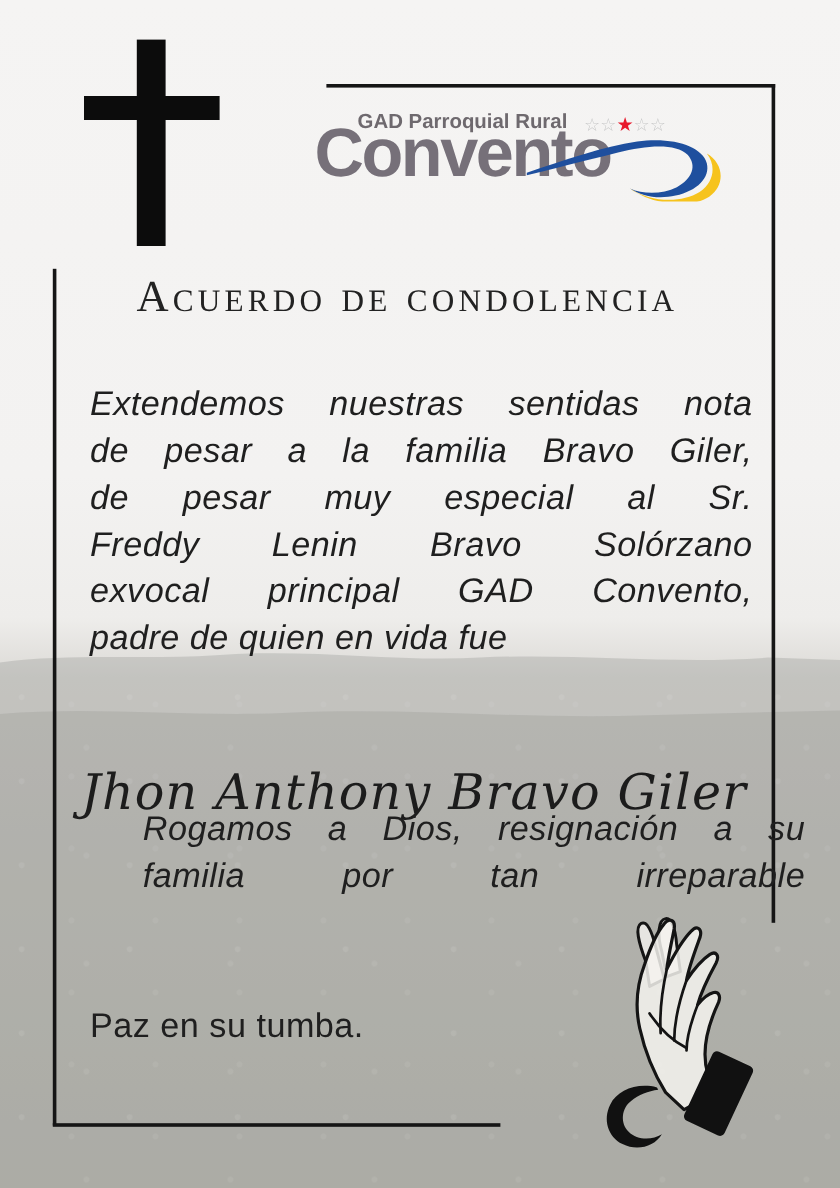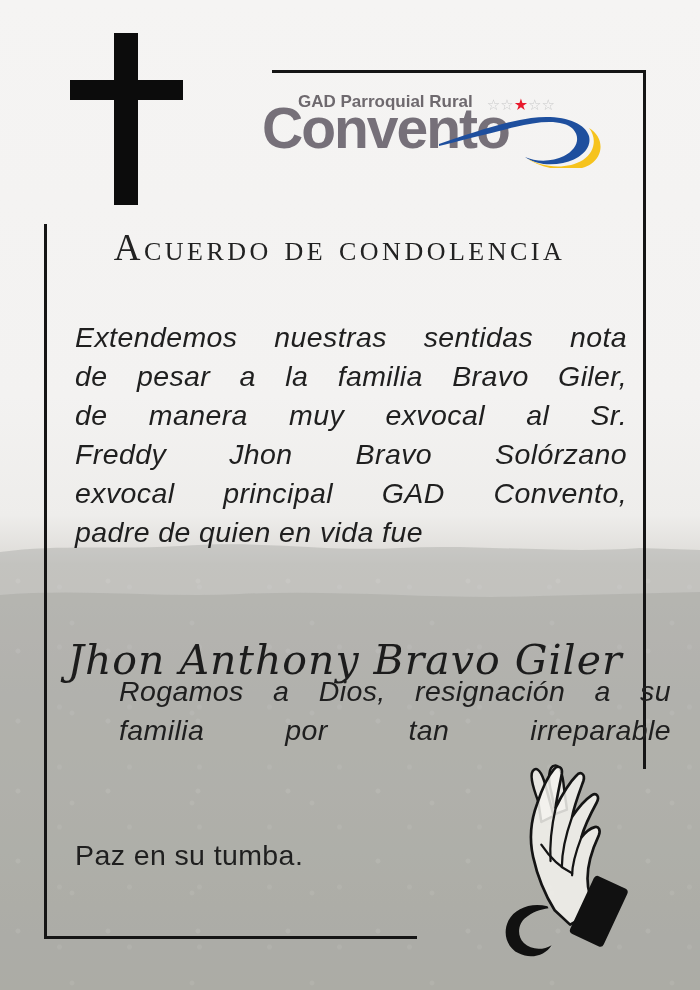--- a/index.html
+++ b/index.html
@@ -121,22 +121,22 @@
       <path d="M88,59 C104,70 130,72 146,62 C158,54 160,40 152,30 C166,38 168,56 154,66
                C139,76 107,73 88,59 Z" fill="#f6c31d"></path>
     </svg>
   </div>
 
   <div class="doc-title">Acuerdo de condolencia</div>
 
   <div class="para para--main">
     <span class="jline">Extendemos nuestras sentidas nota</span>
     <span class="jline">de pesar a la familia Bravo Giler,</span>
-    <span class="jline">de manera muy exvocal al Sr.</span>
-    <span class="jline">Freddy Jhon Bravo Solórzano</span>
+    <span class="jline">de pesar muy especial al Sr.</span>
+    <span class="jline">Freddy Lenin Bravo Solórzano</span>
     <span class="jline">exvocal principal GAD Convento,</span>
     <span class="jline jline--last">padre de quien en vida fue</span>
   </div>
 
   <div class="deceased-name">Jhon Anthony Bravo Giler</div>
 
   <div class="para para--prayer">
     <span class="jline">Rogamos a Dios, resignación a su</span>
     <span class="jline">familia por tan irreparable</span>
   </div>

